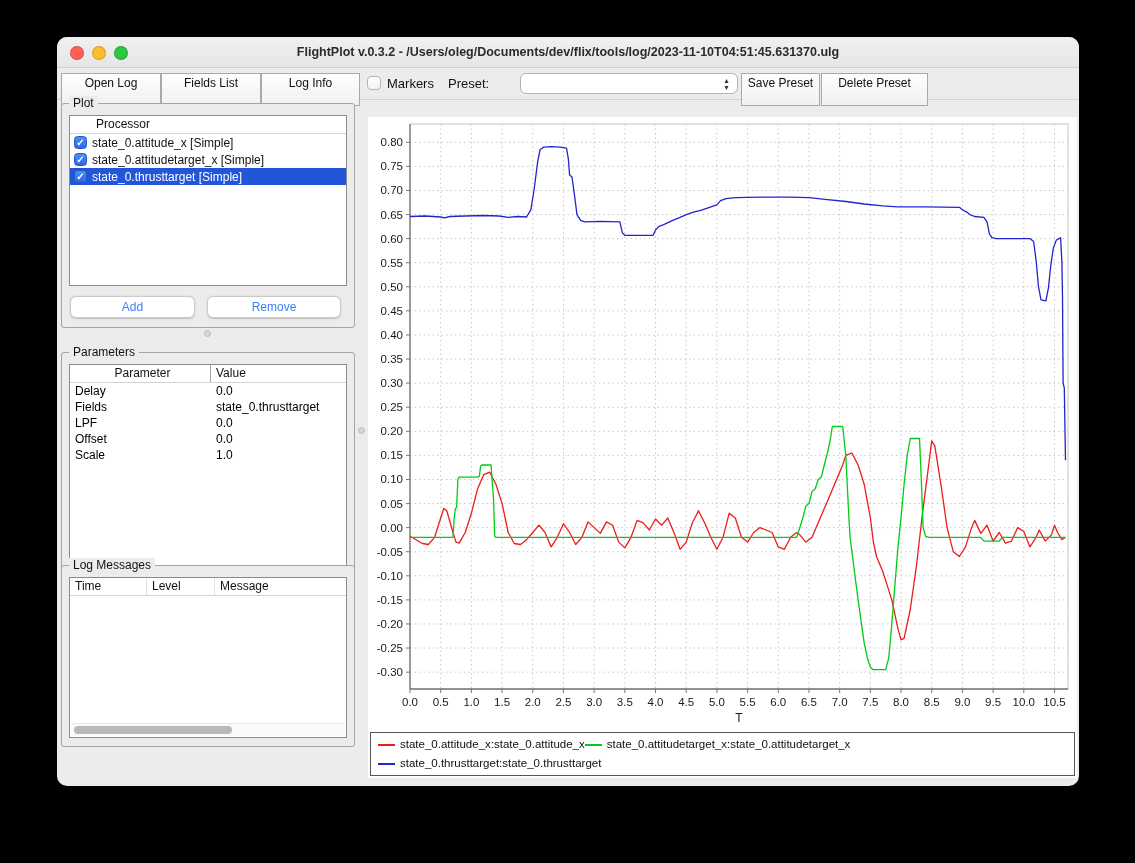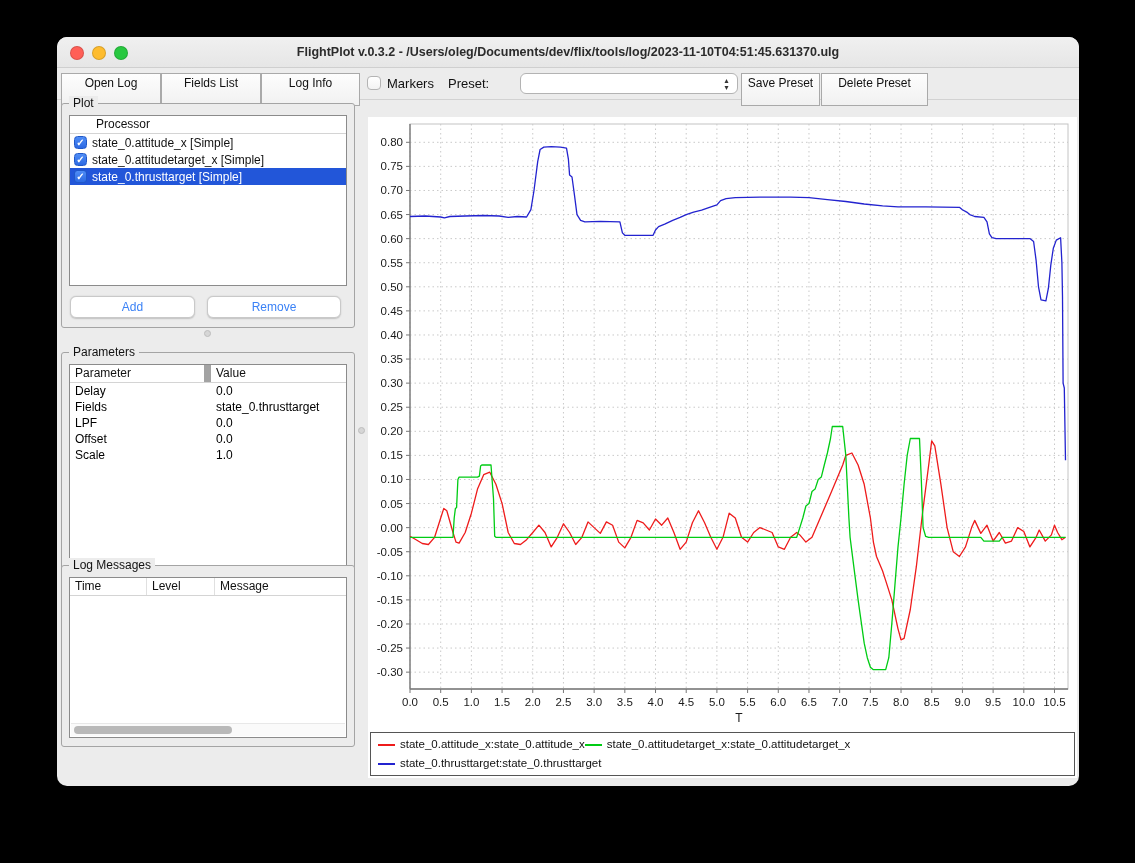--- a/index.html
+++ b/index.html
@@ -65,21 +65,21 @@
   .roundbtn {
     position:absolute; bottom:9px; height:22px; box-sizing:border-box;
     background:#fff; border:1px solid #c9c9c9; border-radius:6px;
     font-size:12px; color:#3b82f6; text-align:center; line-height:20px;
     box-shadow:0 0.5px 1.5px rgba(0,0,0,0.18);
   }
   .ptable { left:7px; right:7px; top:11px; bottom:8px; }
   .thead { display:flex; height:17px; line-height:17px; border-bottom:1px solid #d4d4d4; color:#111; }
   .prow { display:flex; height:16px; line-height:16px; }
   .pc1 { width:141px; padding-left:5px; box-sizing:border-box; white-space:nowrap; overflow:hidden; border-right:1px solid transparent; }
-  .thead .pc1 { border-right:7px solid #a3a3a3; }
+  .thead .pc1 { border-right:1px solid #a3a3a3;text-align:center; }
   .pc2 { flex:1; padding-left:5px; box-sizing:border-box; white-space:nowrap; overflow:hidden; }
   .swatch-cell { padding:0 !important; }
   .logtable { left:7px; right:7px; top:11px; bottom:8px; }
   .lc1 { width:77px; padding-left:5px; box-sizing:border-box; border-right:1px solid #e0e0e0; }
   .lc2 { width:68px; padding-left:5px; box-sizing:border-box; border-right:1px solid #e0e0e0; }
   .lc3 { flex:1; padding-left:5px; }
   .hscroll { position:absolute; left:1px; right:1px; bottom:1px; height:12px; background:#fafafa; border-top:1px solid #e8e8e8; }
   .hthumb { position:absolute; left:3px; top:2px; width:158px; height:8px; background:#b9b9b9; border-radius:4px; }
   
   .split-dot { position:absolute; width:7px; height:7px; border-radius:50%; background:#d6d6d6; border:1px solid #bdbdbd; box-sizing:border-box; }

